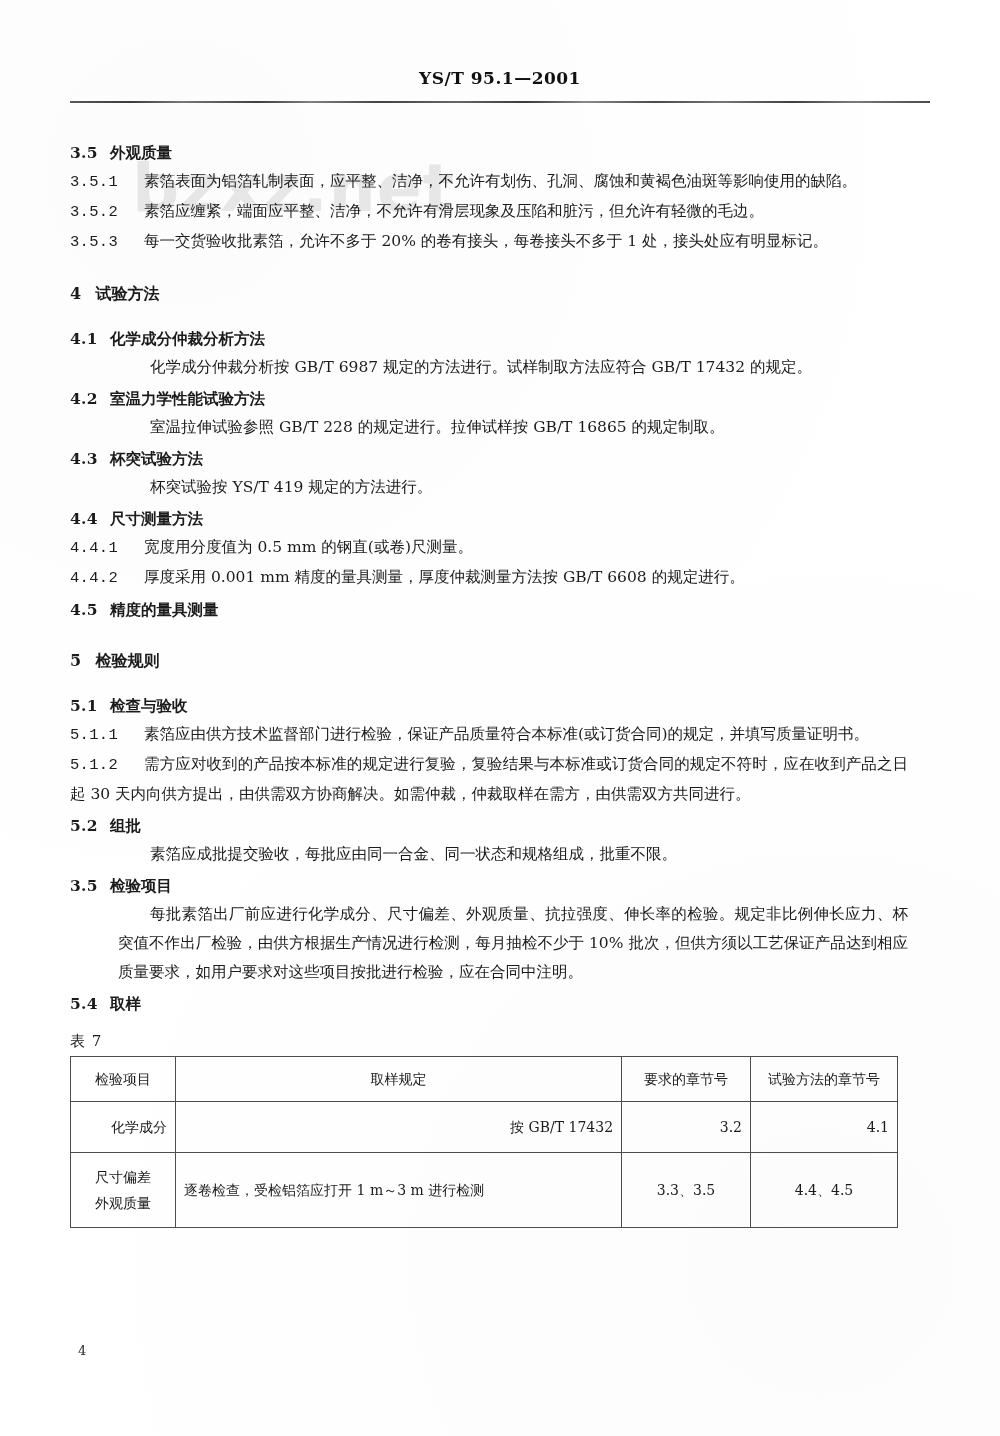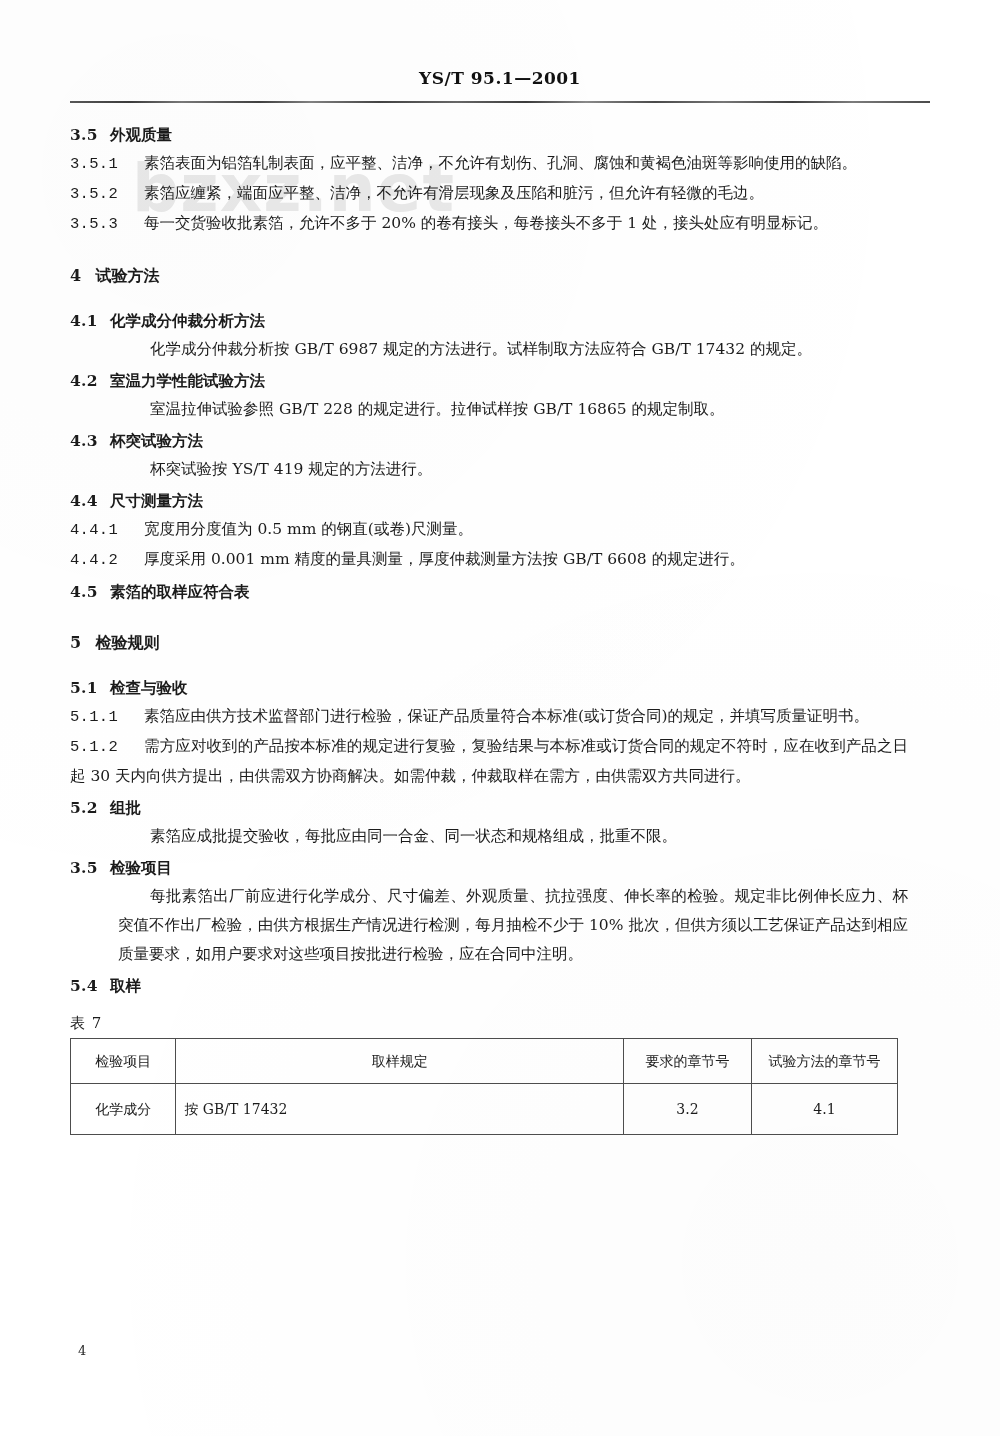--- a/index.html
+++ b/index.html
@@ -69,21 +69,21 @@
     letter-spacing: 1px;
     color: #e9e9e9;
     user-select: none;
     z-index: 0;
   }
 
   
   .body {
     position: absolute;
     left: 70px;
-    top: 118px;
+    top: 136px;
     width: 838px;
     z-index: 2;
   }
   .p {
     font-size: 15.5px;
     line-height: 29px;
     color: #1b1b1b;
     text-align: justify;
     margin: 0;
   }
@@ -152,21 +152,21 @@
   table.t7 thead th {
     text-align: center;
     height: 34px;
   }
   .c-item  { width: 96px;  text-align: center; }
   .c-rule  { width: 470px; text-align: left; padding-left: 14px; }
   .c-req   { width: 120px; text-align: center; }
   .c-mth   { width: 140px; text-align: center; }
   .cell-stack { line-height: 26px; }
   .row-tall td { height: 64px; }
-  .row-mid  td { height: 40px; }
+  .row-mid  td { height: 40px; text-align: right; }
 
   
   .footer {
     position: absolute;
     left: 78px;
     bottom: 78px;
     font-size: 13px;
     color: #2a2a2a;
   }
 </style>
@@ -223,21 +223,21 @@
       <span class="label num">4.4</span><span>尺寸测量方法</span>
     </p>
     <p class="p clause-para">
       <span class="label num">4.4.1</span><span>宽度用分度值为 0.5 mm 的钢直(或卷)尺测量。</span>
     </p>
     <p class="p clause-para">
       <span class="label num">4.4.2</span><span>厚度采用 0.001 mm 精度的量具测量，厚度仲裁测量方法按 GB/T 6608 的规定进行。</span>
     </p>
 
     <p class="p clause-head">
-      <span class="label num">4.5</span><span>素箔的取样应符合表</span>
+      <span class="label num">4.5</span><span>精度的量具测量</span>
     </p>
 
     <p class="p section-head">
       <span class="label num">5</span><span>检验规则</span>
     </p>
 
     <p class="p clause-head">
       <span class="label num">5.1</span><span>检查与验收</span>
     </p>
     <p class="p clause-para">
@@ -273,20 +273,29 @@
             <th class="c-mth">试验方法的章节号</th>
           </tr>
         </thead>
         <tbody>
           <tr class="row-mid">
             <td class="c-item">化学成分</td>
             <td class="c-rule">按 GB/T 17432</td>
             <td class="c-req">3.2</td>
             <td class="c-mth">4.1</td>
           </tr>
+          <tr class="row-tall">
+            <td class="c-item">
+              <div class="cell-stack">尺寸偏差</div>
+              <div class="cell-stack">外观质量</div>
+            </td>
+            <td class="c-rule">逐卷检查，受检铝箔应打开 1 m～3 m 进行检测</td>
+            <td class="c-req">3.3、3.5</td>
+            <td class="c-mth">4.4、4.5</td>
+          </tr>
         </tbody>
       </table>
     </div>
 
   </div>
 
   <div class="footer">4</div>
 
 </div>
 

